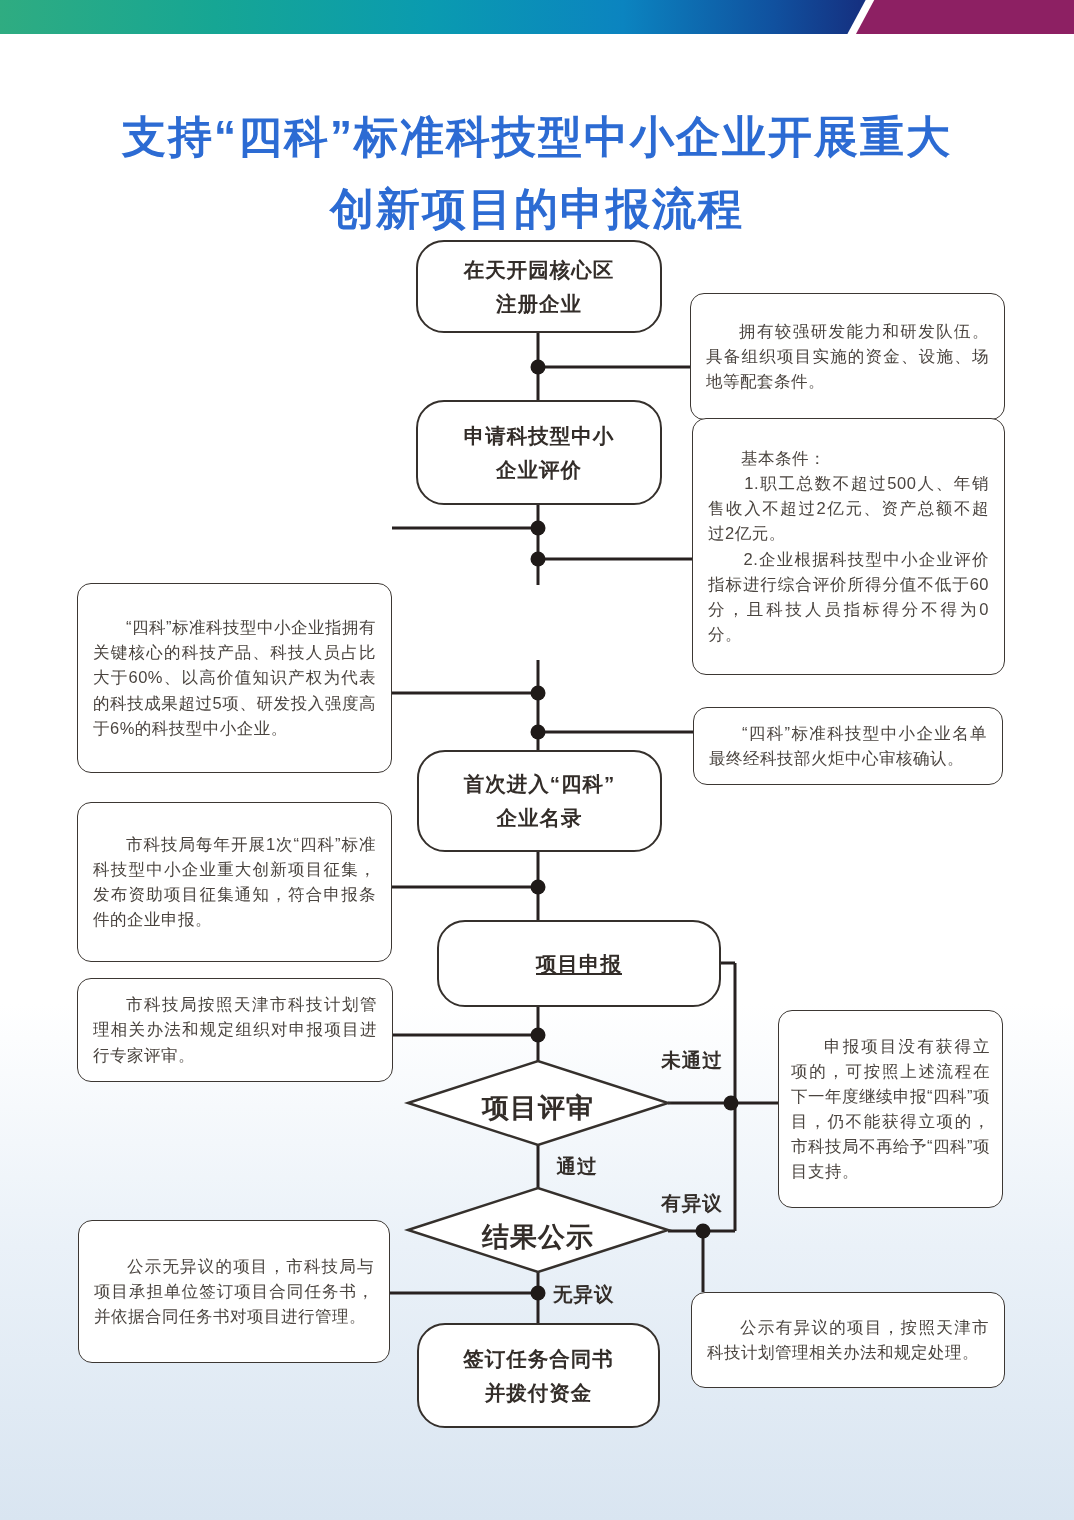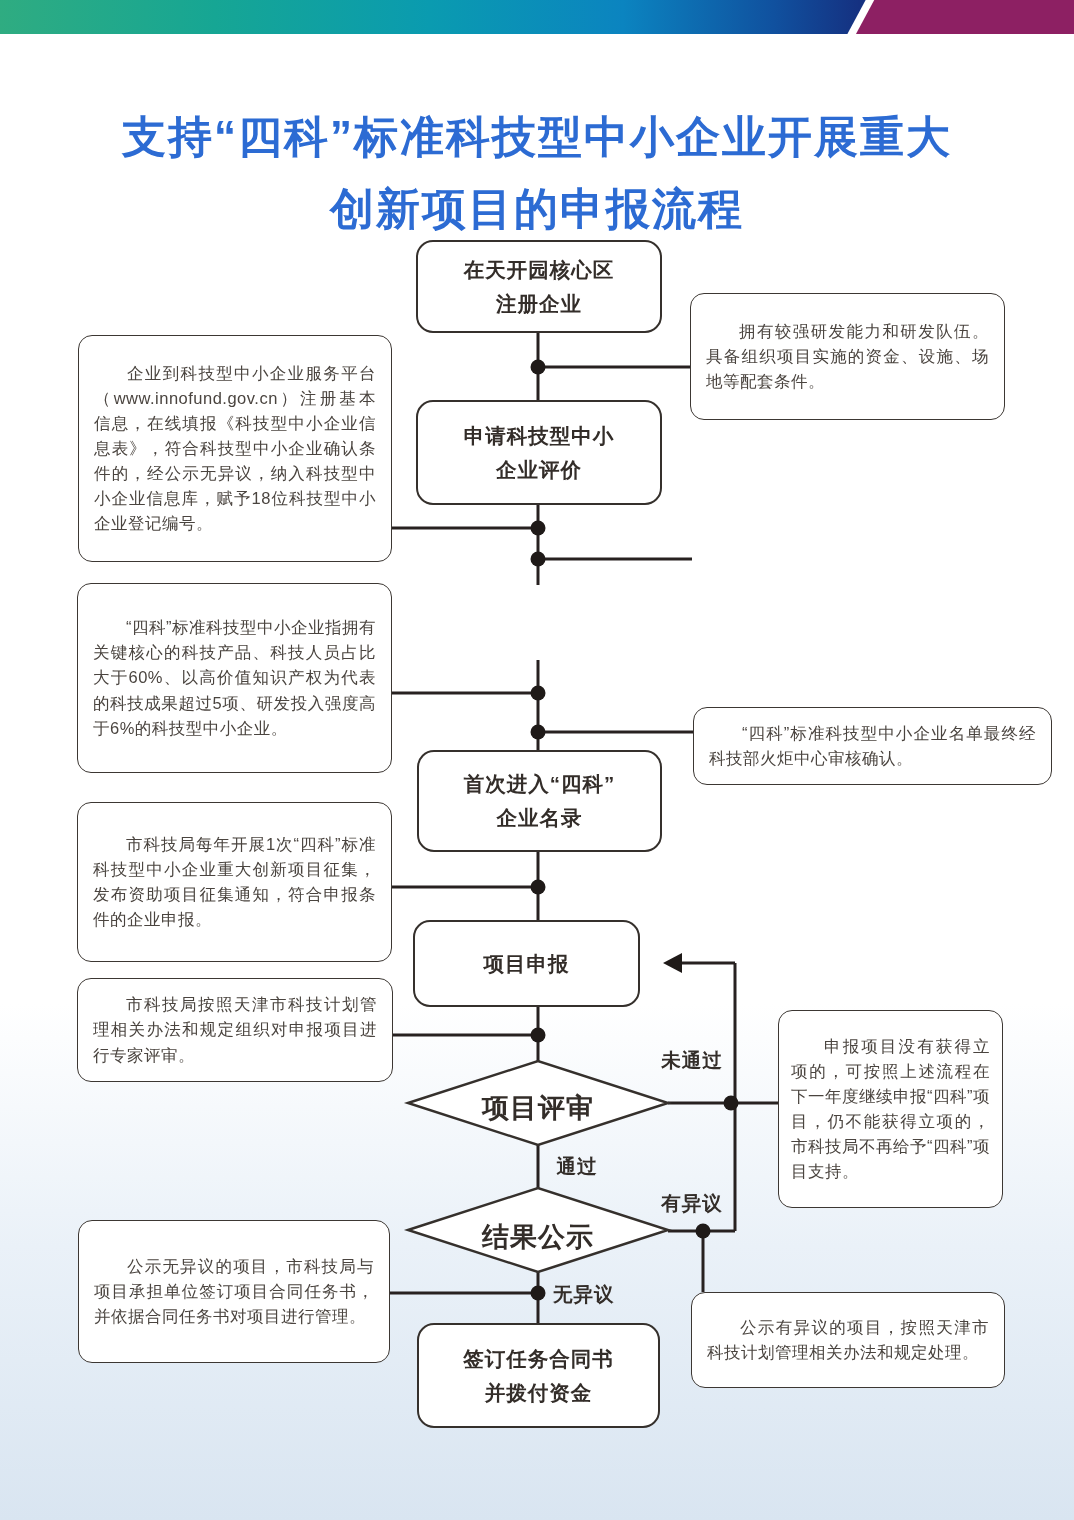--- a/index.html
+++ b/index.html
@@ -28,30 +28,30 @@
     position:absolute;left:0;top:72px;width:1074px;
     text-align:center;color:#2c6bd3;font-weight:800;
     font-size:44px;line-height:1.62;letter-spacing:2px;
     white-space:pre-line;
   }
   
   svg.wires{position:absolute;left:0;top:0;width:1074px;height:1520px;}
   
   .cbox{
     position:absolute;box-sizing:border-box;
-    background:#fff;border:2.5px solid #35302c;border-radius:17px;
+    background:#fff;border:2.5px solid #35302c;border-radius:28px;
     display:flex;align-items:center;justify-content:center;text-align:center;
     font-weight:700;font-size:20.5px;line-height:1.65;color:#332d29;
     white-space:pre-line;letter-spacing:1px;
   }
   .b1{left:416px;top:240px;width:246px;height:93px;}
   .b2{left:416px;top:400px;width:246px;height:105px;}
   .b3{left:417px;top:585px;width:245px;height:75px;}
   .b4{left:417px;top:750px;width:245px;height:102px;}
-  .b5{left:413px;top:920px;width:227px;height:87px;}
+  .b5{left:437px;top:920px;width:284px;height:87px;text-decoration:underline;}
   .b6{left:417px;top:1323px;width:243px;height:105px;}
   
   .dlabel{
     position:absolute;text-align:center;font-weight:700;font-size:27px;
     color:#332d29;letter-spacing:1px;
   }
   .d1{left:438px;top:1090px;width:200px;}
   .d2{left:438px;top:1219px;width:200px;}
   
   .blabel{
@@ -73,21 +73,21 @@
     text-align:justify;text-indent:2em;white-space:pre-line;
     letter-spacing:0.5px;
   }
   .l1{left:78px; top:335px; width:314px;height:227px;}
   .l2{left:77px; top:583px; width:315px;height:190px;}
   .l3{left:77px; top:802px; width:315px;height:160px;}
   .l4{left:77px; top:978px; width:316px;height:104px;}
   .l5{left:78px; top:1220px;width:312px;height:143px;}
   .r1{left:690px;top:293px; width:315px;height:127px;}
   .r2{left:692px;top:418px; width:313px;height:257px;}
-  .r3{left:693px;top:707px; width:359px;height:78px;}
+  .r3{left:693px;top:707px; width:310px;height:78px;}
   .r4{left:778px;top:1010px;width:225px;height:198px;}
   .r5{left:691px;top:1292px;width:314px;height:96px;}
   .r4 .txt{padding:8px 12px;}
 </style>
 </head>
 <body>
 
 <div class="page">
 
   <div class="topbar">
@@ -151,39 +151,41 @@
 并拨付资金</div>
 
   <div class="dlabel d1">项目评审</div>
   <div class="dlabel d2">结果公示</div>
 
   <div class="blabel lb-fail">未通过</div>
   <div class="blabel lb-pass">通过</div>
   <div class="blabel lb-obj">有异议</div>
   <div class="blabel lb-noobj">无异议</div>
 
-  <div class="note l1">
-      <p class="txt">企业到科技型中小企业服务平台（www.innofund.gov.cn）注册基本信息，在线填报《科技型中小企业信息表》，符合科技型中小企业确认条件的，经公示无异议，纳入科技型中小企业信息库，赋予18位科技型中小企业登记编号。</p>
-    </div>
   <div class="note l2">
       <p class="txt">“四科”标准科技型中小企业指拥有关键核心的科技产品、科技人员占比大于60%、以高价值知识产权为代表的科技成果超过5项、研发投入强度高于6%的科技型中小企业。</p>
     </div>
   <div class="note l3">
       <p class="txt">市科技局每年开展1次“四科”标准科技型中小企业重大创新项目征集，发布资助项目征集通知，符合申报条件的企业申报。</p>
     </div>
   <div class="note l4">
       <p class="txt">市科技局按照天津市科技计划管理相关办法和规定组织对申报项目进行专家评审。</p>
     </div>
   <div class="note l5">
       <p class="txt">公示无异议的项目，市科技局与项目承担单位签订项目合同任务书，并依据合同任务书对项目进行管理。</p>
     </div>
 
   <div class="note r1">
       <p class="txt">拥有较强研发能力和研发队伍。具备组织项目实施的资金、设施、场地等配套条件。</p>
     </div>
+  <div class="note r2">
+      <p class="txt">基本条件：
+　　1.职工总数不超过500人、年销售收入不超过2亿元、资产总额不超过2亿元。
+　　2.企业根据科技型中小企业评价指标进行综合评价所得分值不低于60分，且科技人员指标得分不得为0分。</p>
+    </div>
   <div class="note r3">
       <p class="txt">“四科”标准科技型中小企业名单最终经科技部火炬中心审核确认。</p>
     </div>
   <div class="note r5">
       <p class="txt">公示有异议的项目，按照天津市科技计划管理相关办法和规定处理。</p>
     </div>
   <div class="note r4">
       <p class="txt">申报项目没有获得立项的，可按照上述流程在下一年度继续申报“四科”项目，仍不能获得立项的，市科技局不再给予“四科”项目支持。</p>
     </div>
 

